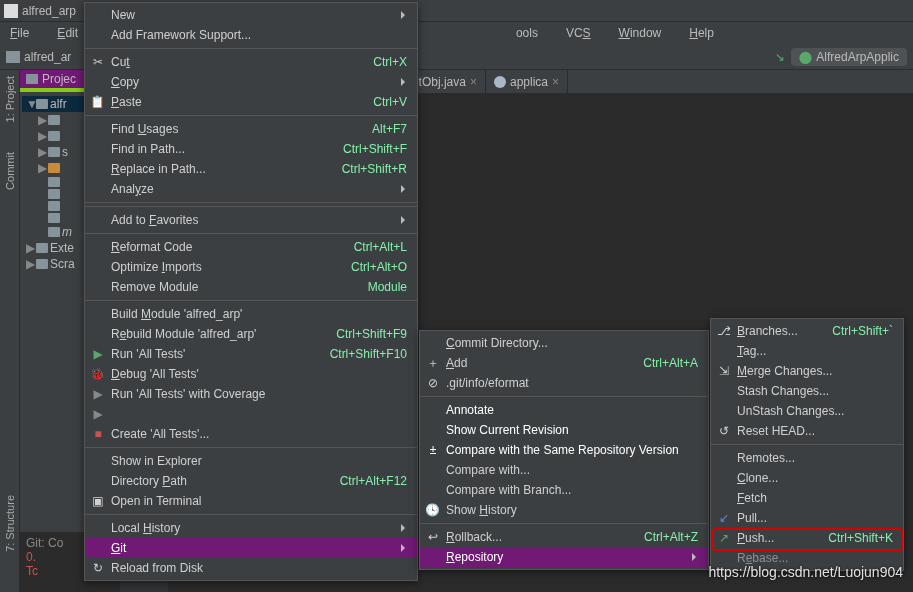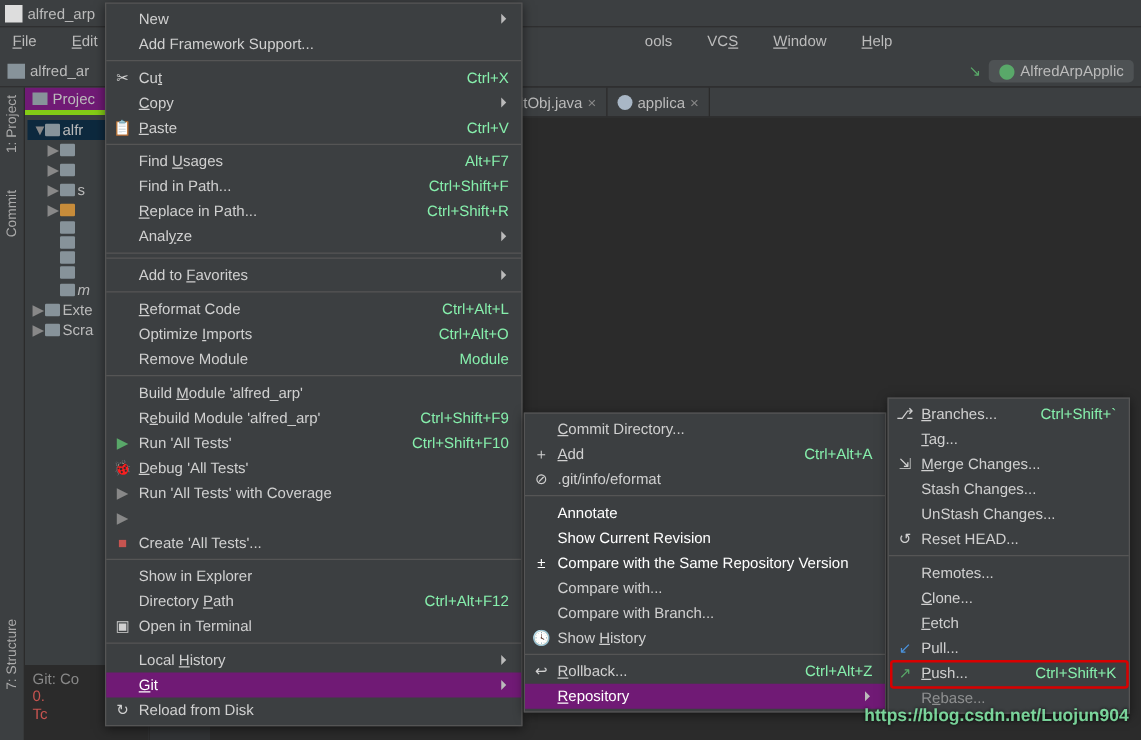--- a/index.html
+++ b/index.html
@@ -49,21 +49,21 @@
   .mitem { display:flex; align-items:center; padding:3px 10px 3px 26px; color:#d0d0d0; position:relative; min-height:20px; }
   .mitem.disabled { color:#ffffff; }
   .mitem .sc { margin-left:auto; padding-left:20px; color:#86efac; }
   .mitem.sub::after { content:""; position:absolute; right:8px; top:50%; transform:translateY(-50%); border:4px solid transparent; border-left-color:#bbb; }
   .mitem.highlight { background:#701a75; color:#fff;align-items:center; }
   .mitem .ic { position:absolute; left:6px; top:50%; transform:translateY(-50%); width:14px; height:14px; display:flex; align-items:center; justify-content:center; }
   .msep { border-top:1px solid #555; margin:3px 0; }
   .mitem u { text-decoration:underline; }
 
   .redbox { position:absolute; border:2px solid #d90000; border-radius:3px; pointer-events:none; z-index:200; }
-  .watermark { position:absolute; right:10px; bottom:12px; color:#86efac; font-size:14px; opacity:.85; text-shadow:0 0 3px #000; z-index:300;font-weight:bold;}
+  .watermark { position:absolute; right:10px; bottom:12px; color:#ffffff; font-size:14px; opacity:.85; text-shadow:0 0 3px #000; z-index:300;}
 </style>
 </head>
 <body>
 
 <div class="topbar">
   <div class="topbar-title">
     <span style="width:14px;height:14px;background:#ddd;display:inline-block;"></span>
     <span>alfred_arp</span>
   </div>
 </div>

